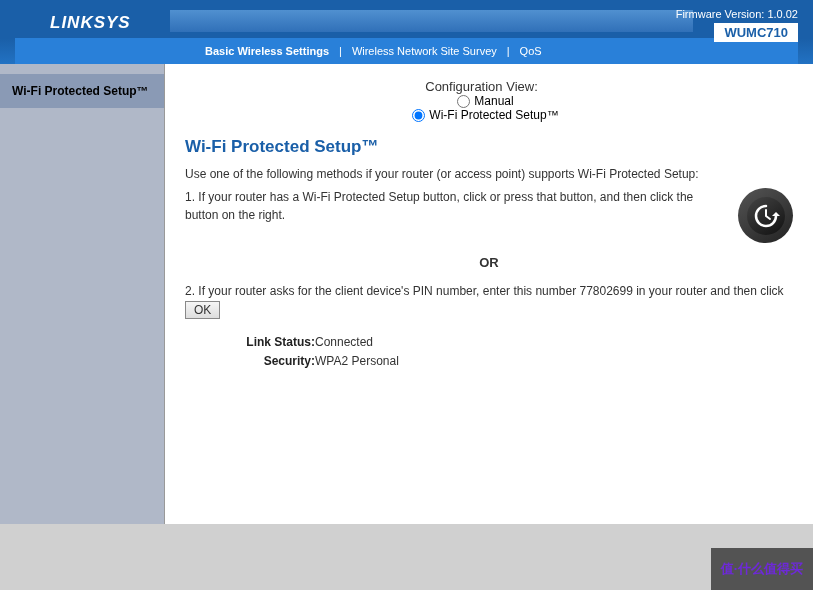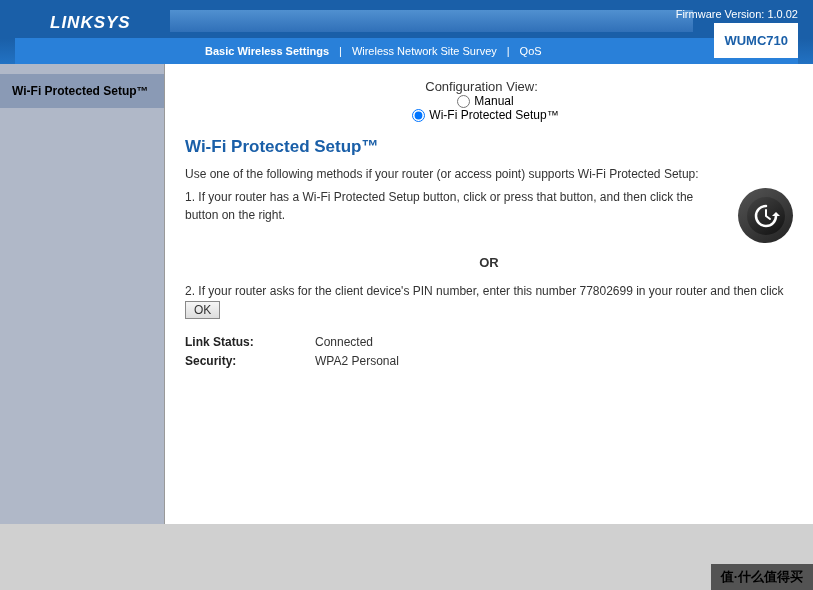--- a/index.html
+++ b/index.html
@@ -27,21 +27,21 @@
       right: 15px;
       color: white;
       font-size: 11px;
       text-align: right;
     }
     #model-badge {
       background: white;
       color: #1a5fa8;
       font-weight: bold;
       font-size: 13px;
-      padding: 10px 10px;
+      padding: 2px 10px;
       margin-top: 3px;
       display: inline-block;
       float: right;
     }
 
     
     #nav-tabs {
       display: flex;
       margin-top: 8px;
       margin-left: 165px;
@@ -219,34 +219,35 @@
     }
     .status-row {
       display: flex;
       margin-bottom: 5px;
     }
     .status-label {
       font-weight: bold;
       color: #222;
       width: 130px;
       flex-shrink: 0;
+      text-align: right;
     }
     .status-value {
       color: #333;
     }
 
     
     #watermark {
       position: fixed;
       bottom: 0;
       right: 0;
       background: rgba(0,0,0,0.6);
-      color: #000000;
-      font-size: 13px;
-      padding: 4px 10px;
+      color: #6d28d9;
+      font-size: 13px;
+      padding: 12px 10px;
       font-weight: bold;
     }
 
     
     #search-bar-area {
       position: absolute;
       top: 10px;
       left: 170px;
       right: 120px;
     }

